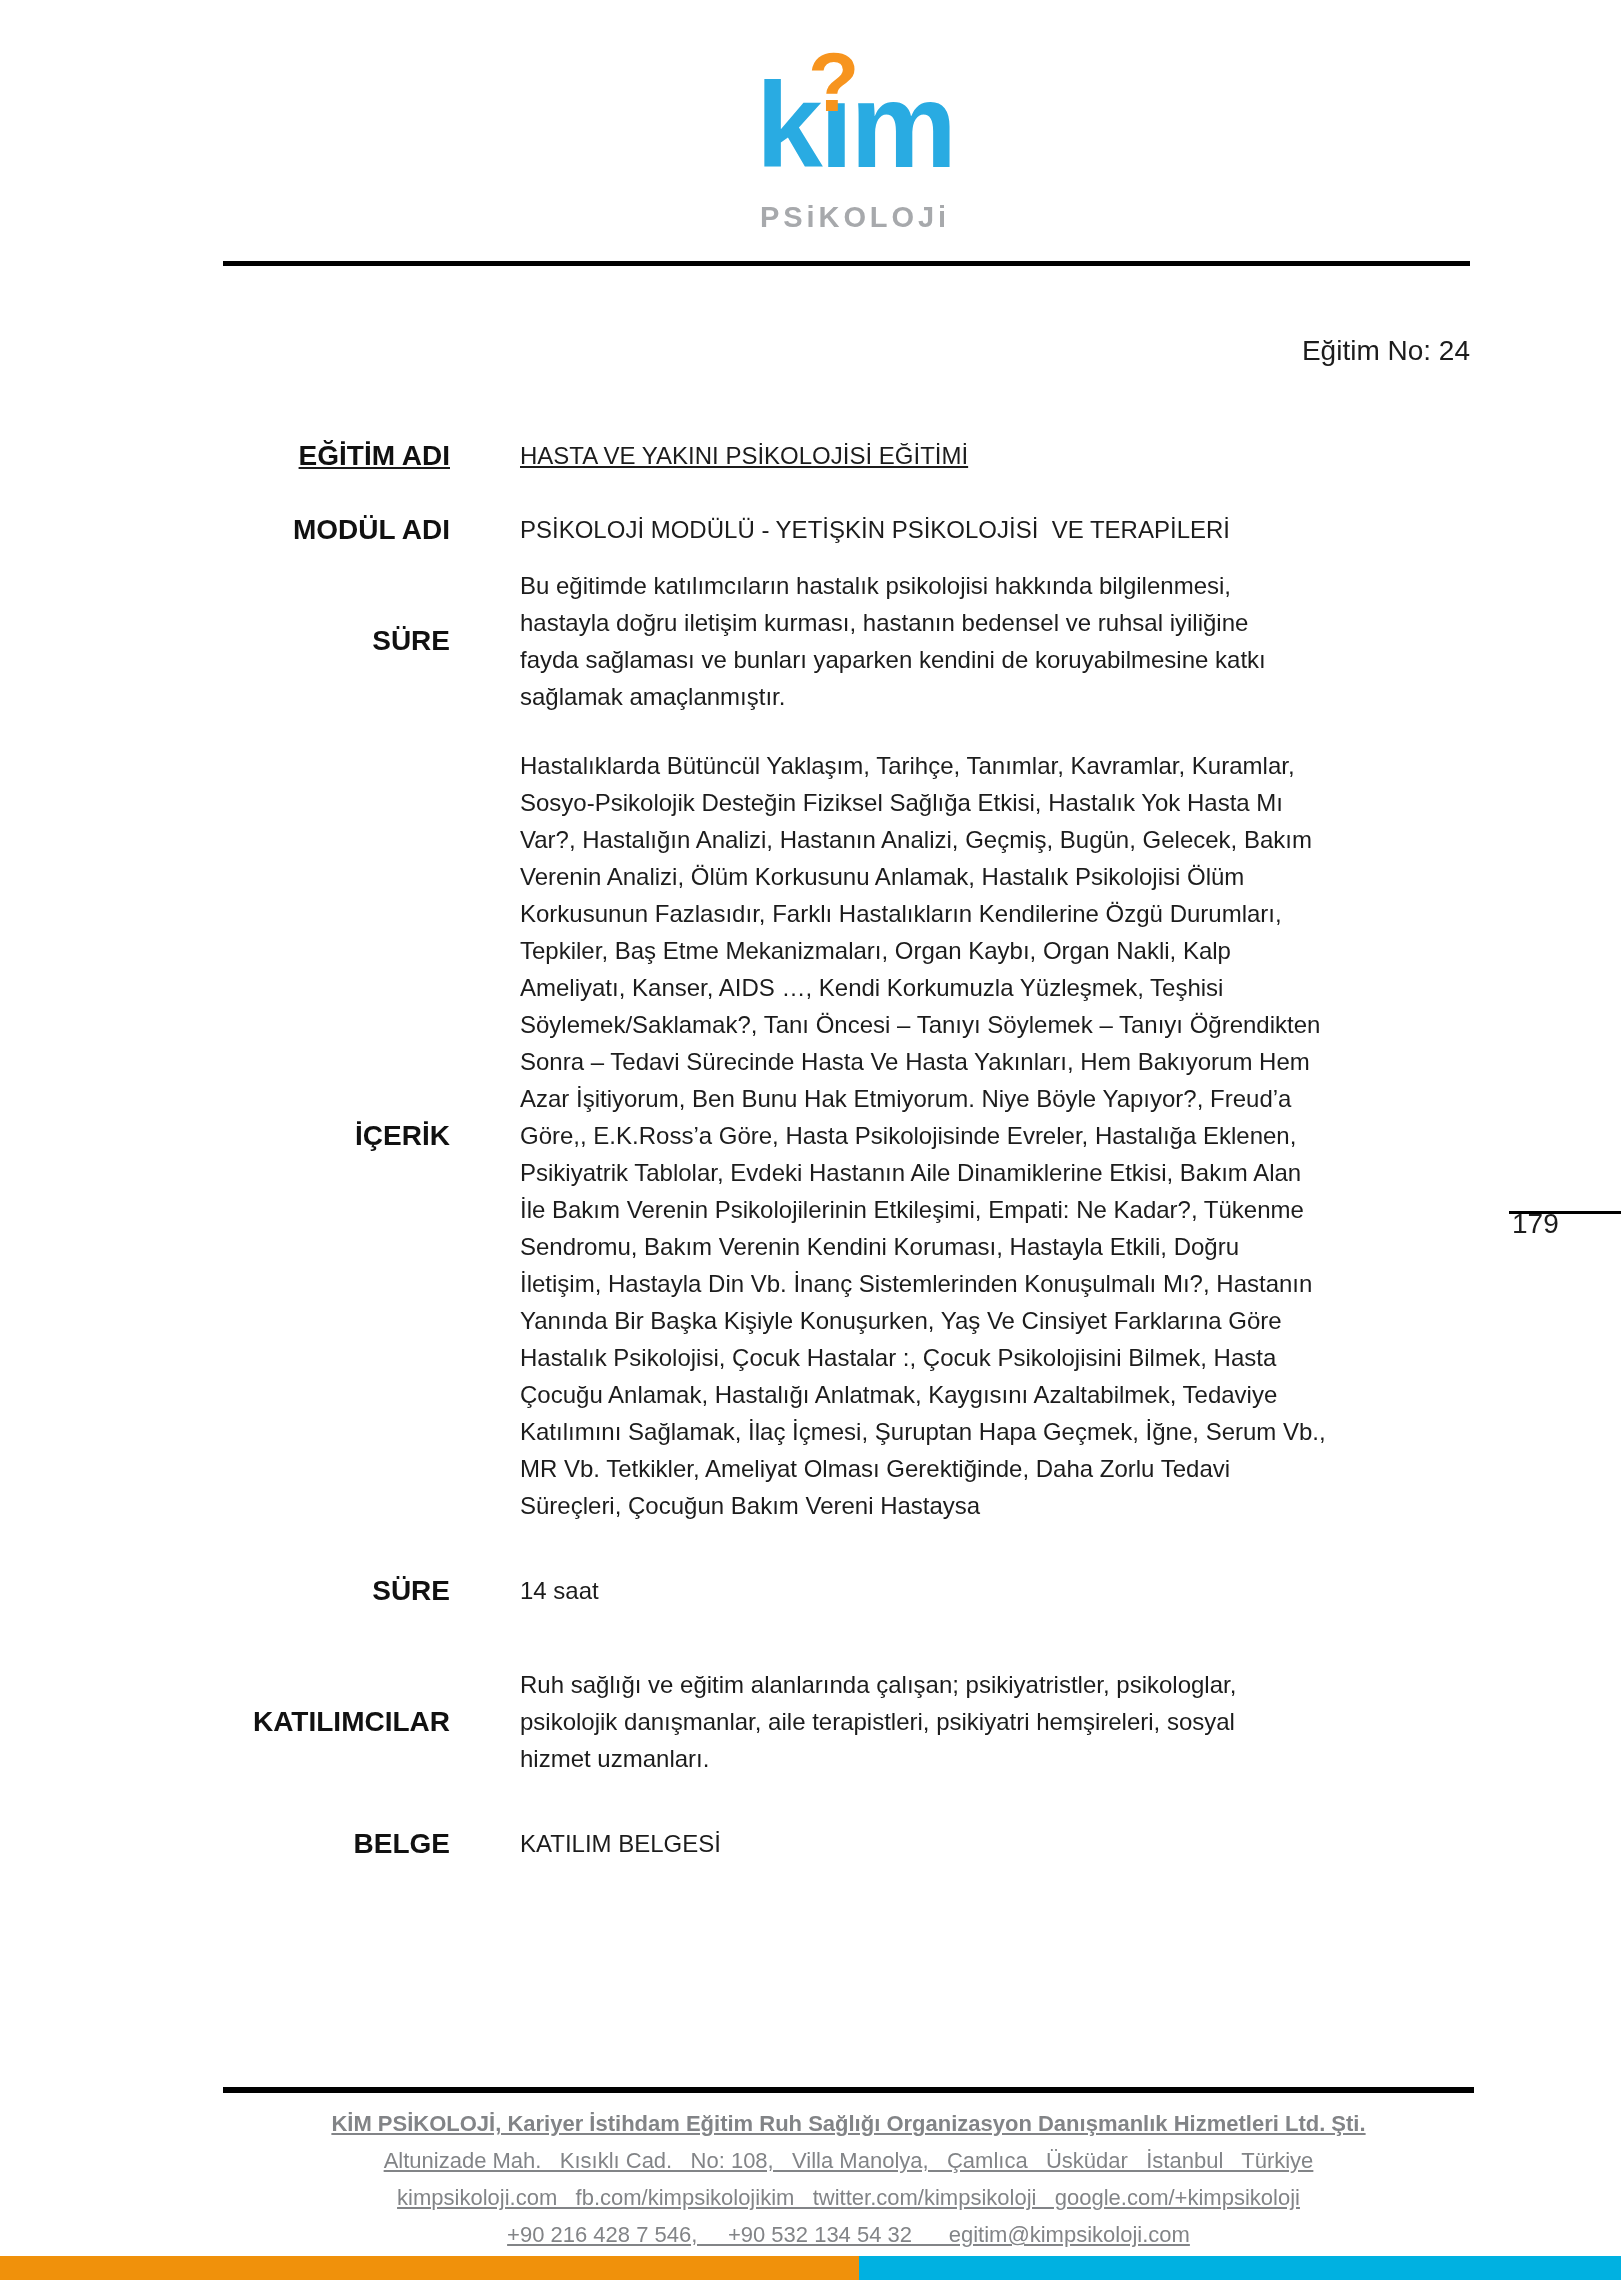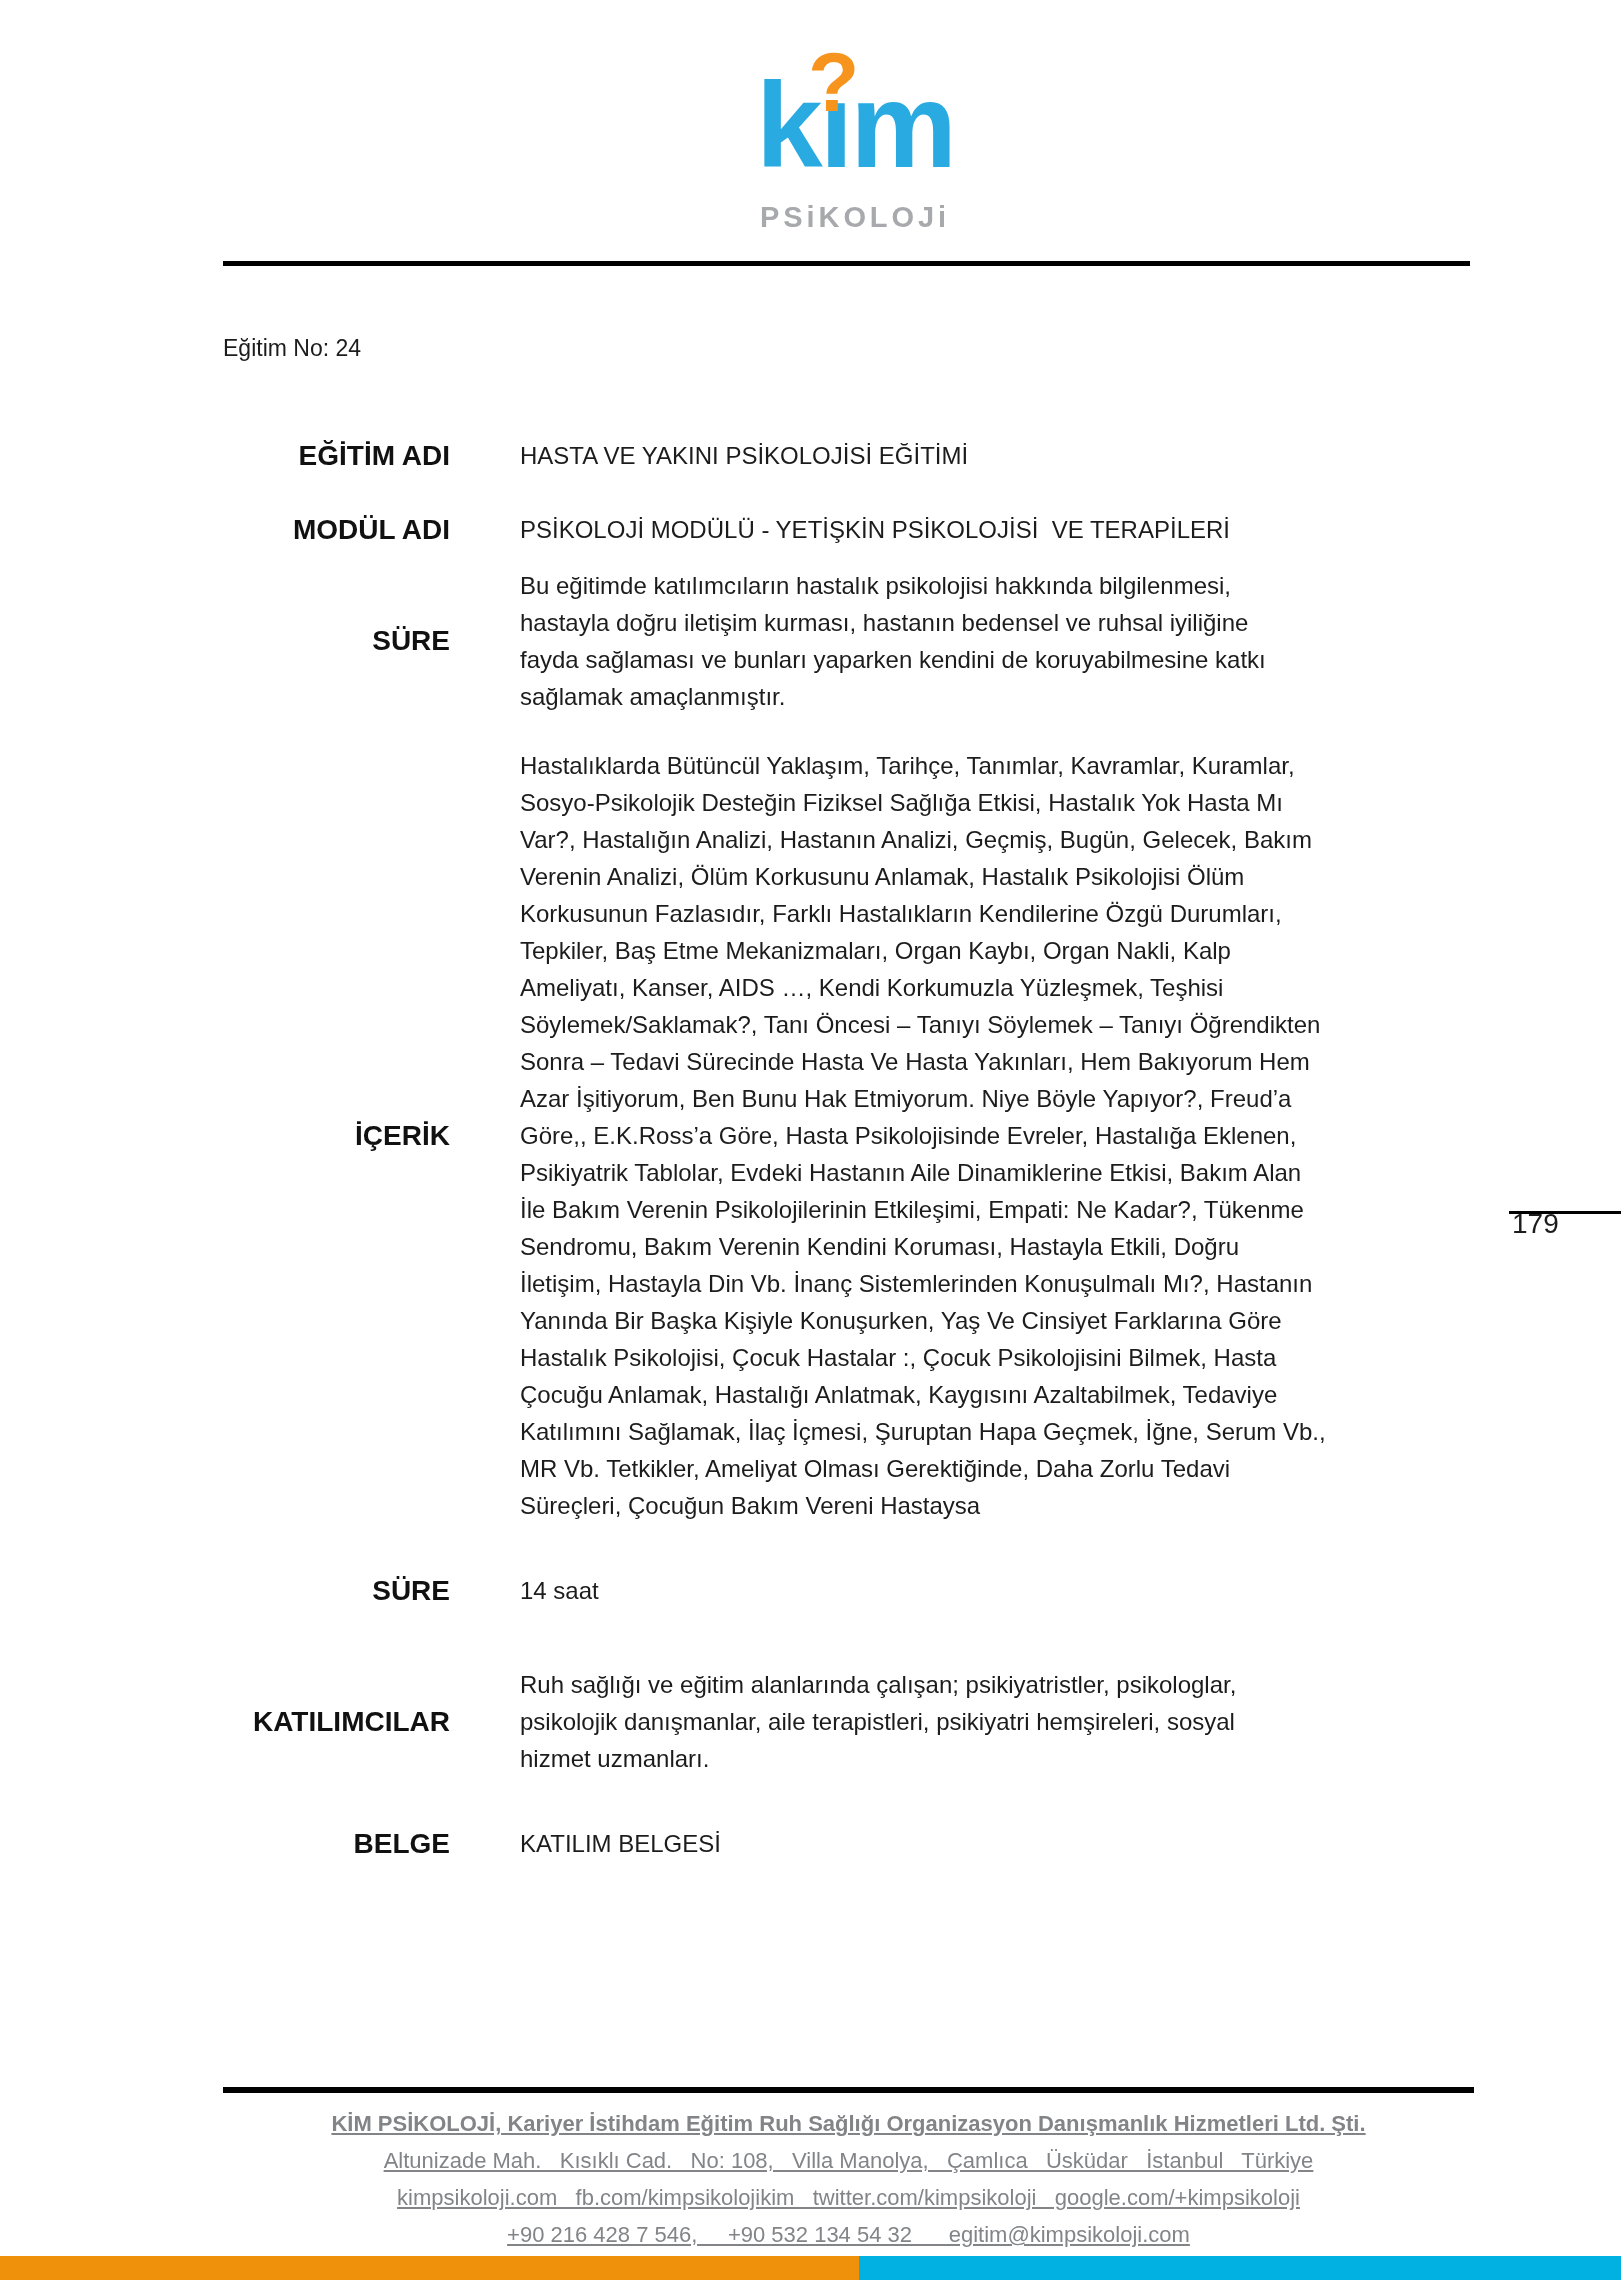--- a/index.html
+++ b/index.html
@@ -15,26 +15,26 @@
   
   .logo{position:absolute;left:698px;top:65px;width:314px;text-align:center;}
   .logo-word{position:relative;display:inline-block;font-weight:bold;font-size:120px;line-height:1;color:var(--logo-blue);letter-spacing:-2.9px;}
   .logo-iwrap{position:relative;display:inline-block;}
   .logo-q{position:absolute;left:-11.8px;top:-0.30em;color:var(--logo-orange);font-size:0.70em;font-weight:bold;}
   .logo-sub{margin-top:16px;font-size:29px;font-weight:bold;letter-spacing:3.9px;color:var(--logo-gray);}
   
   .rule-top{position:absolute;left:223px;top:261px;width:1247px;height:4.9px;background:#000;}
   .rule-bottom{position:absolute;left:223px;top:2087px;width:1251px;height:5.9px;background:#000;}
   
-  .egitim-no{position:absolute;left:223px;top:335px;width:1247px;text-align:left;font-size:23px;}
+  .egitim-no{position:absolute;left:223px;top:335px;width:1247px;text-align:right;font-size:28px;}
   
   .row{position:absolute;left:223px;width:1237px;display:flex;align-items:center;}
   .row .lbl{flex:none;width:227px;text-align:right;font-weight:bold;font-size:28px;color:#111;white-space:pre;}
   .row .val{margin-left:70px;font-size:24px;line-height:37px;white-space:pre;}
-  .row-egitim-adi{top:437px;}
+  .row-egitim-adi{top:437px;text-decoration:underline;}
   .row-modul-adi{top:511px;}
   .row-amac{top:567px;}
   .row-icerik{top:747px;}
   .row-sure{top:1572px;align-items:center;}
   .row-katilimcilar{top:1666px;}
   .row-belge{top:1825px;}
   
   .pagenum{position:absolute;left:1512px;top:1172px;font-size:28px;margin-top:36px;}
   .pagenum-rule{position:absolute;left:1509px;top:1211px;width:112px;height:2.9px;background:#000;}
   

